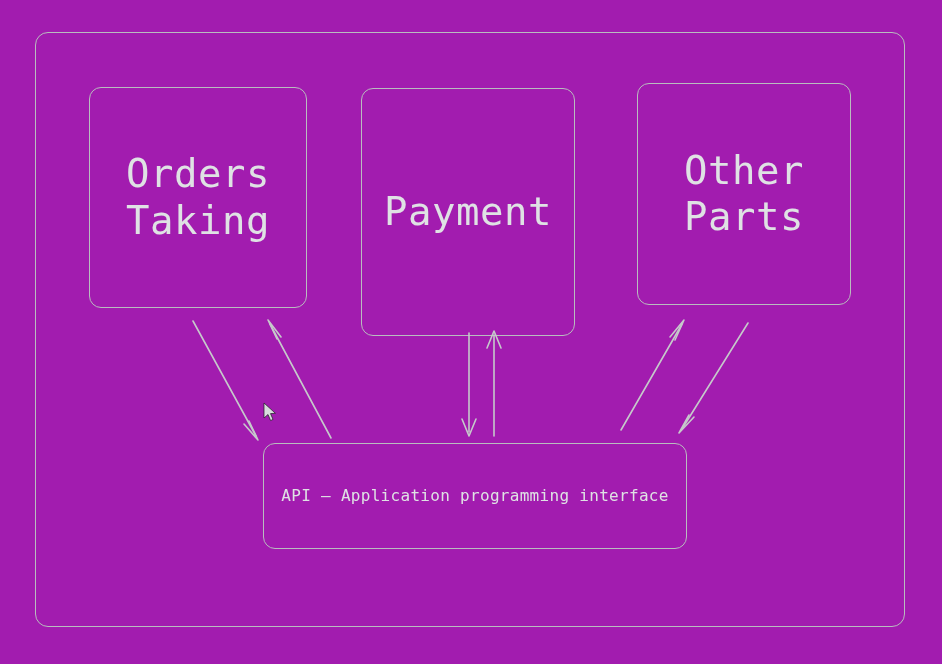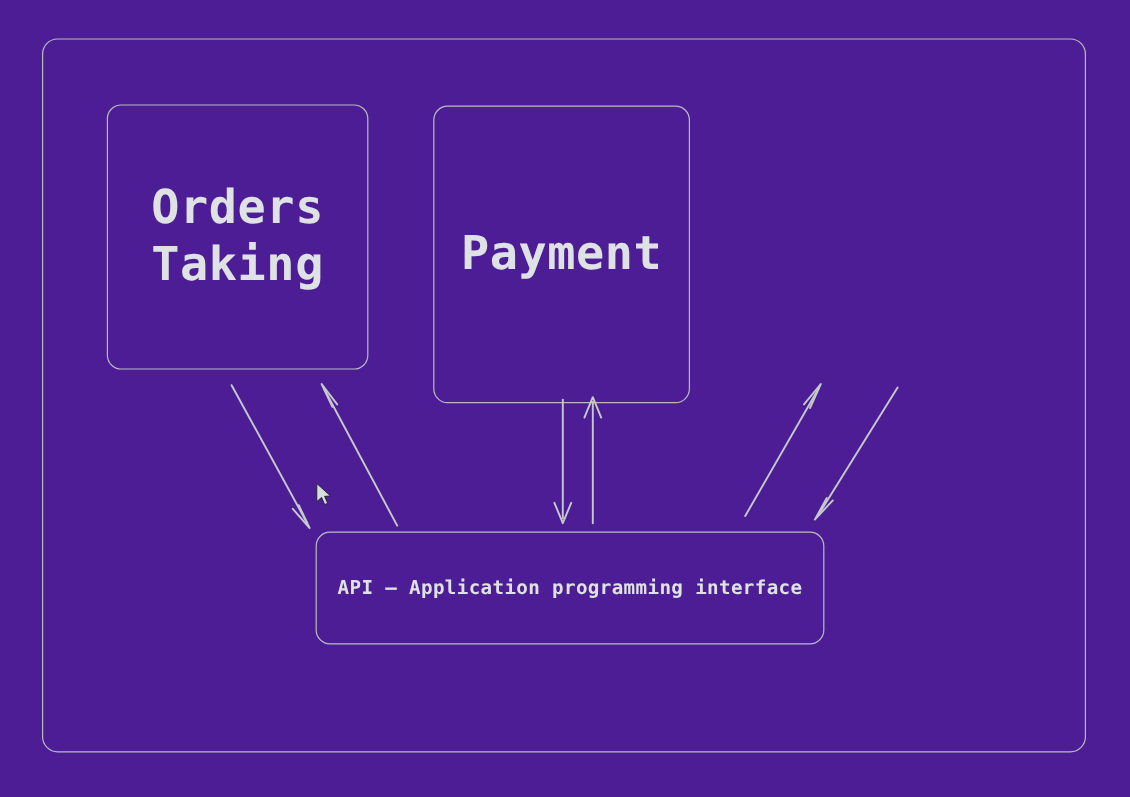--- a/index.html
+++ b/index.html
@@ -13,22 +13,21 @@
     height: 664px;
     overflow: hidden;
     font-family: "DejaVu Sans Mono", "Liberation Mono", monospace;
     color: #dcdfe1;
   }
 
   #canvas {
     position: relative;
     width: 942px;
     height: 664px;
-    background: #4c1d95;
-    font-weight: bold;
+    background: #a21caf;
   }
 
   
   .system-container {
     position: absolute;
     left: 35px;
     top: 32px;
     width: 870px;
     height: 595px;
     box-sizing: border-box;
@@ -80,21 +79,21 @@
     top: 83px;
     width: 214px;
     height: 222px;
   }
 
   
   #node-api {
     left: 263px;
     top: 443px;
     width: 424px;
-    height: 94px;
+    height: 106px;
     text-align: center;
   }
   #node-api .node-label {
     font-size: 16px;
     letter-spacing: 0.3px;
   }
 
   
   #arrow-layer {
     position: absolute;
@@ -136,20 +135,24 @@
 
   <div class="node component" id="node-orders-taking">
     <span class="node-label">Orders
 Taking</span>
   </div>
 
   <div class="node component" id="node-payment">
     <span class="node-label">Payment</span>
   </div>
 
+  <div class="node component" id="node-other-parts">
+    <span class="node-label">Other
+Parts</span>
+  </div>
 
   <div class="node" id="node-api">
     <span class="node-label">API – Application programming interface</span>
   </div>
 
   <svg id="arrow-layer" viewBox="0 0 942 664" width="942" height="664">
 
     <g>
       <line class="arrow-line" x1="193" y1="321" x2="256" y2="436"></line>
       <polyline class="arrow-head" points="244,424 258,440 249,421"></polyline>

